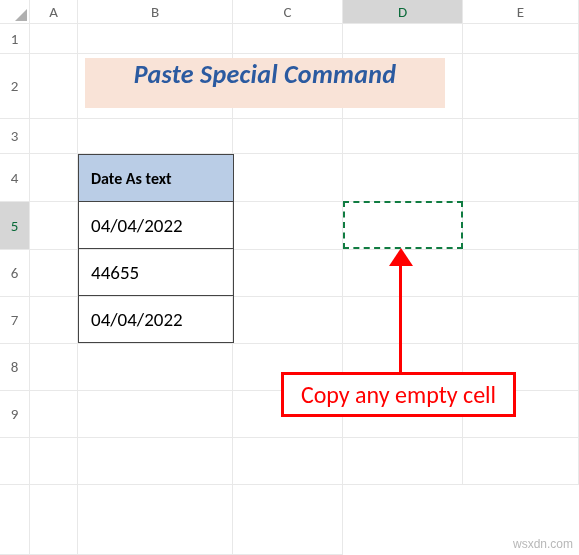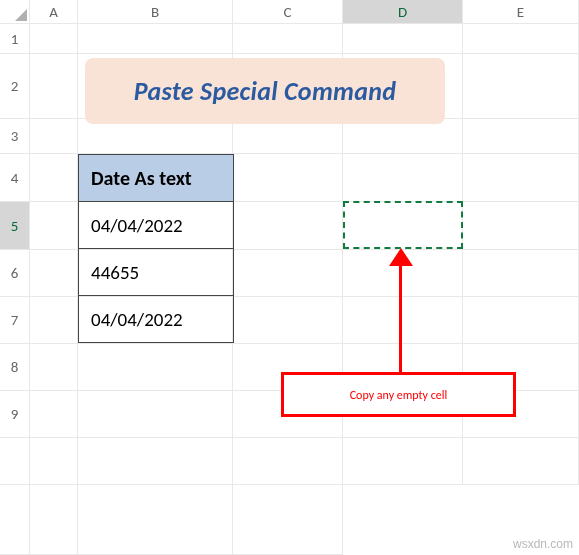--- a/index.html
+++ b/index.html
@@ -59,26 +59,25 @@
   border-right: 1px solid #e8e8e8;
   border-bottom: 1px solid #e8e8e8;
   background: #fff;
   position: relative;
 }
 .title-wrap {
   position: absolute;
   left: 85px;
   top: 58px;
   width: 360px;
-  height: 66px;
+  height: 50px;
   background: #f9e3d7;
   display:flex;
-  align-items:center;
+  align-items:flex-start;
   justify-content:center;
-  border-radius:8px;
 }
 .title {
   color: #2b5aa0;
   font-size: 26px;
   font-weight: 600;
   font-style: italic;
   letter-spacing: 0.3px;
 }
 .data-table {
   position: absolute;
@@ -91,21 +90,21 @@
   border: 1.5px solid #444;
   padding: 9px 12px;
   font-size: 19px;
   text-align: left;
   height: 47px;
   width: 155px;
 }
 .data-table th {
   background: #bacde6;
   font-weight: 700;
-  font-size: 20px;
+  font-size: 16px;
 }
 .data-table td.num {
   text-align: left;
 }
 .marquee {
   position: absolute;
   left: 343px;
   top: 201px;
   width: 120px;
   height: 48px;
@@ -119,21 +118,21 @@
   width: 235px;
   height: 45px;
   border: 3px solid #ff0000;
   background: #fff;
   display:flex;
   align-items:center;
   justify-content:center;
 }
 .callout-text {
   color: #ff0000;
-  font-size: 12px;
+  font-size: 24px;
 }
 .arrow-line {
   position: absolute;
   left: 399px;
   top: 253px;
   width: 3px;
   height: 119px;
   background: #ff0000;
 }
 .arrow-head {

